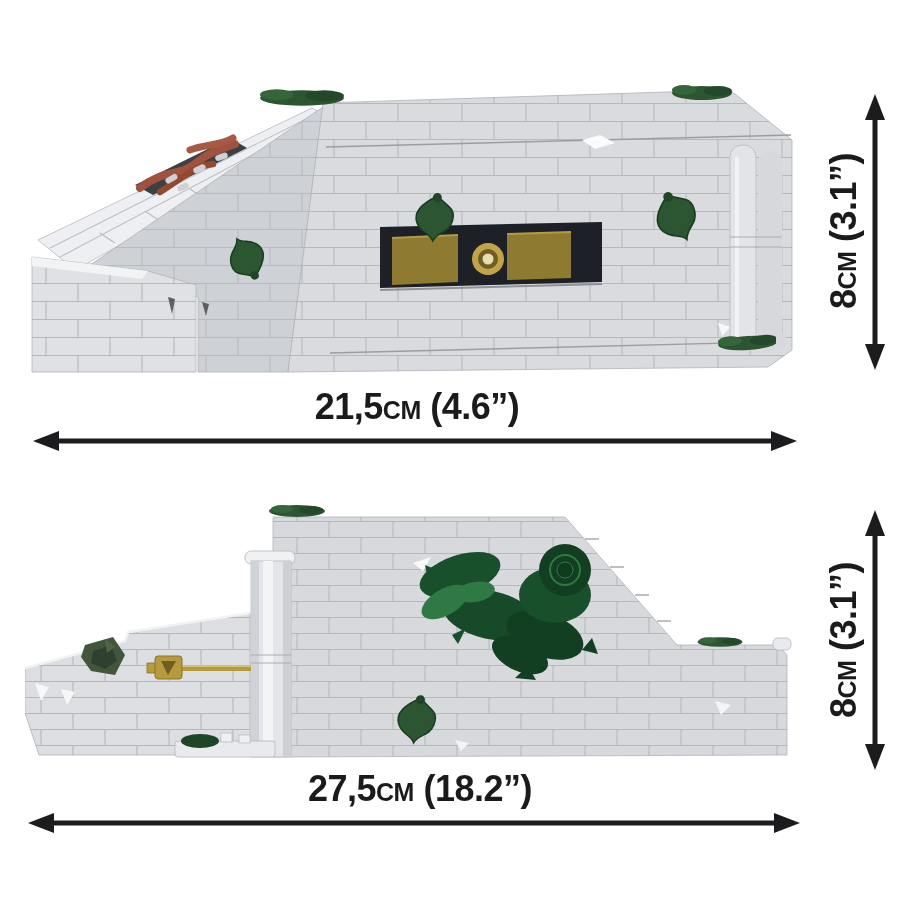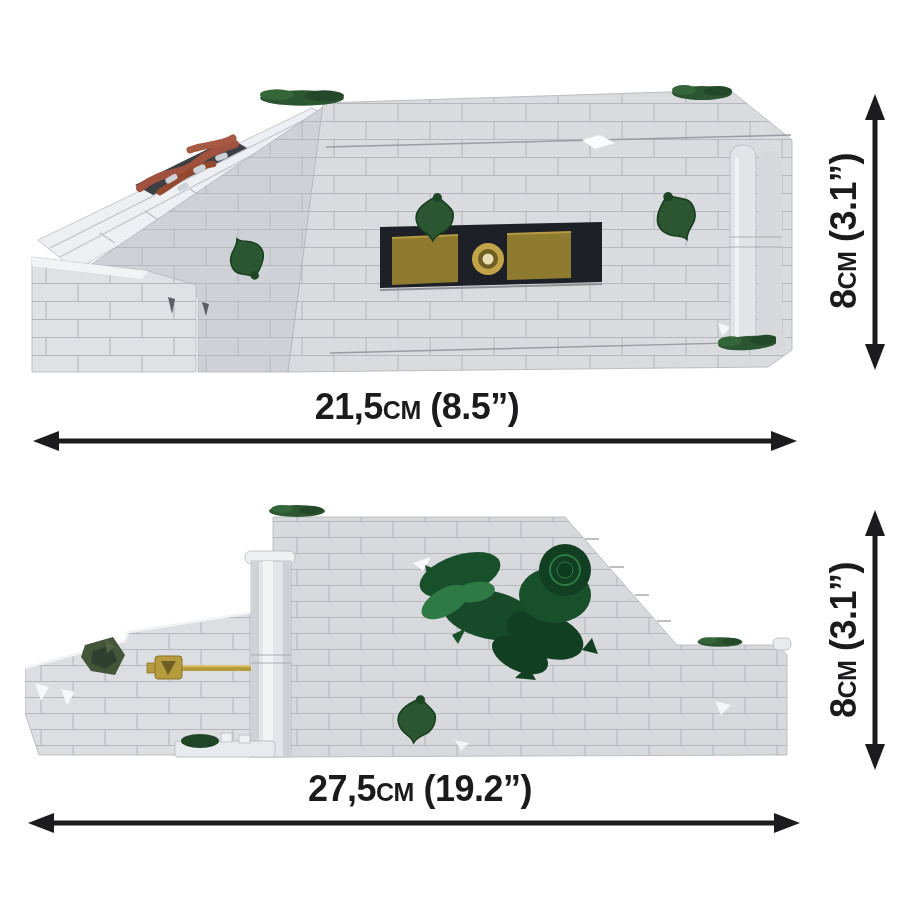--- a/index.html
+++ b/index.html
@@ -105,21 +105,21 @@
     <use href="#ivy1g" transform="translate(403,133) rotate(12) scale(1.5)"></use>
     <use href="#ivy1g" transform="translate(645,133) rotate(-18) scale(1.6)"></use>
     <use href="#ivy1g" transform="translate(218,172) rotate(160) scale(1.4)"></use>
   </svg>
 
   <svg class="dim-arrow" style="left:33px;top:427px" width="764" height="28" viewBox="0 0 764 28">
     <line x1="24" y1="14" x2="740" y2="14" stroke="#1c1c1e" stroke-width="5"></line>
     <polygon points="0,14 26,4 26,24" fill="#1c1c1e"></polygon>
     <polygon points="764,14 738,4 738,24" fill="#1c1c1e"></polygon>
   </svg>
-  <div class="dim-label" style="left:417px;top:407px">21,5cm (8.5”)</div>
+  <div class="dim-label" style="left:417px;top:407px">21,5cm (4.6”)</div>
 
   <svg class="dim-arrow" style="left:861px;top:94px" width="28" height="276" viewBox="0 0 28 276">
     <line x1="14" y1="24" x2="14" y2="252" stroke="#1c1c1e" stroke-width="5"></line>
     <polygon points="14,0 4,26 24,26" fill="#1c1c1e"></polygon>
     <polygon points="14,276 4,250 24,250" fill="#1c1c1e"></polygon>
   </svg>
   <div class="dim-label vertical" style="left:844px;top:231px">8cm (3.1”)</div>
 
   <svg class="photo" style="left:25px;top:505px" width="775" height="270" viewBox="0 0 775 270">
     <defs>
@@ -206,21 +206,21 @@
     <use href="#flat2g" transform="translate(272,6)"></use>
     <use href="#flat2g" transform="translate(695,137) scale(0.8)"></use>
     <use href="#ivy2g" transform="translate(390,215) rotate(15) scale(1.5)"></use>
   </svg>
 
   <svg class="dim-arrow" style="left:28px;top:809px" width="772" height="28" viewBox="0 0 772 28">
     <line x1="24" y1="14" x2="748" y2="14" stroke="#1c1c1e" stroke-width="5"></line>
     <polygon points="0,14 26,4 26,24" fill="#1c1c1e"></polygon>
     <polygon points="772,14 746,4 746,24" fill="#1c1c1e"></polygon>
   </svg>
-  <div class="dim-label" style="left:420px;top:789px">27,5cm (19.2”)</div>
+  <div class="dim-label" style="left:420px;top:789px">27,5cm (18.2”)</div>
 
   <svg class="dim-arrow" style="left:861px;top:510px" width="28" height="260" viewBox="0 0 28 260">
     <line x1="14" y1="24" x2="14" y2="236" stroke="#1c1c1e" stroke-width="5"></line>
     <polygon points="14,0 4,26 24,26" fill="#1c1c1e"></polygon>
     <polygon points="14,260 4,234 24,234" fill="#1c1c1e"></polygon>
   </svg>
   <div class="dim-label vertical" style="left:844px;top:640px">8cm (3.1”)</div>
 
 </div>
 

